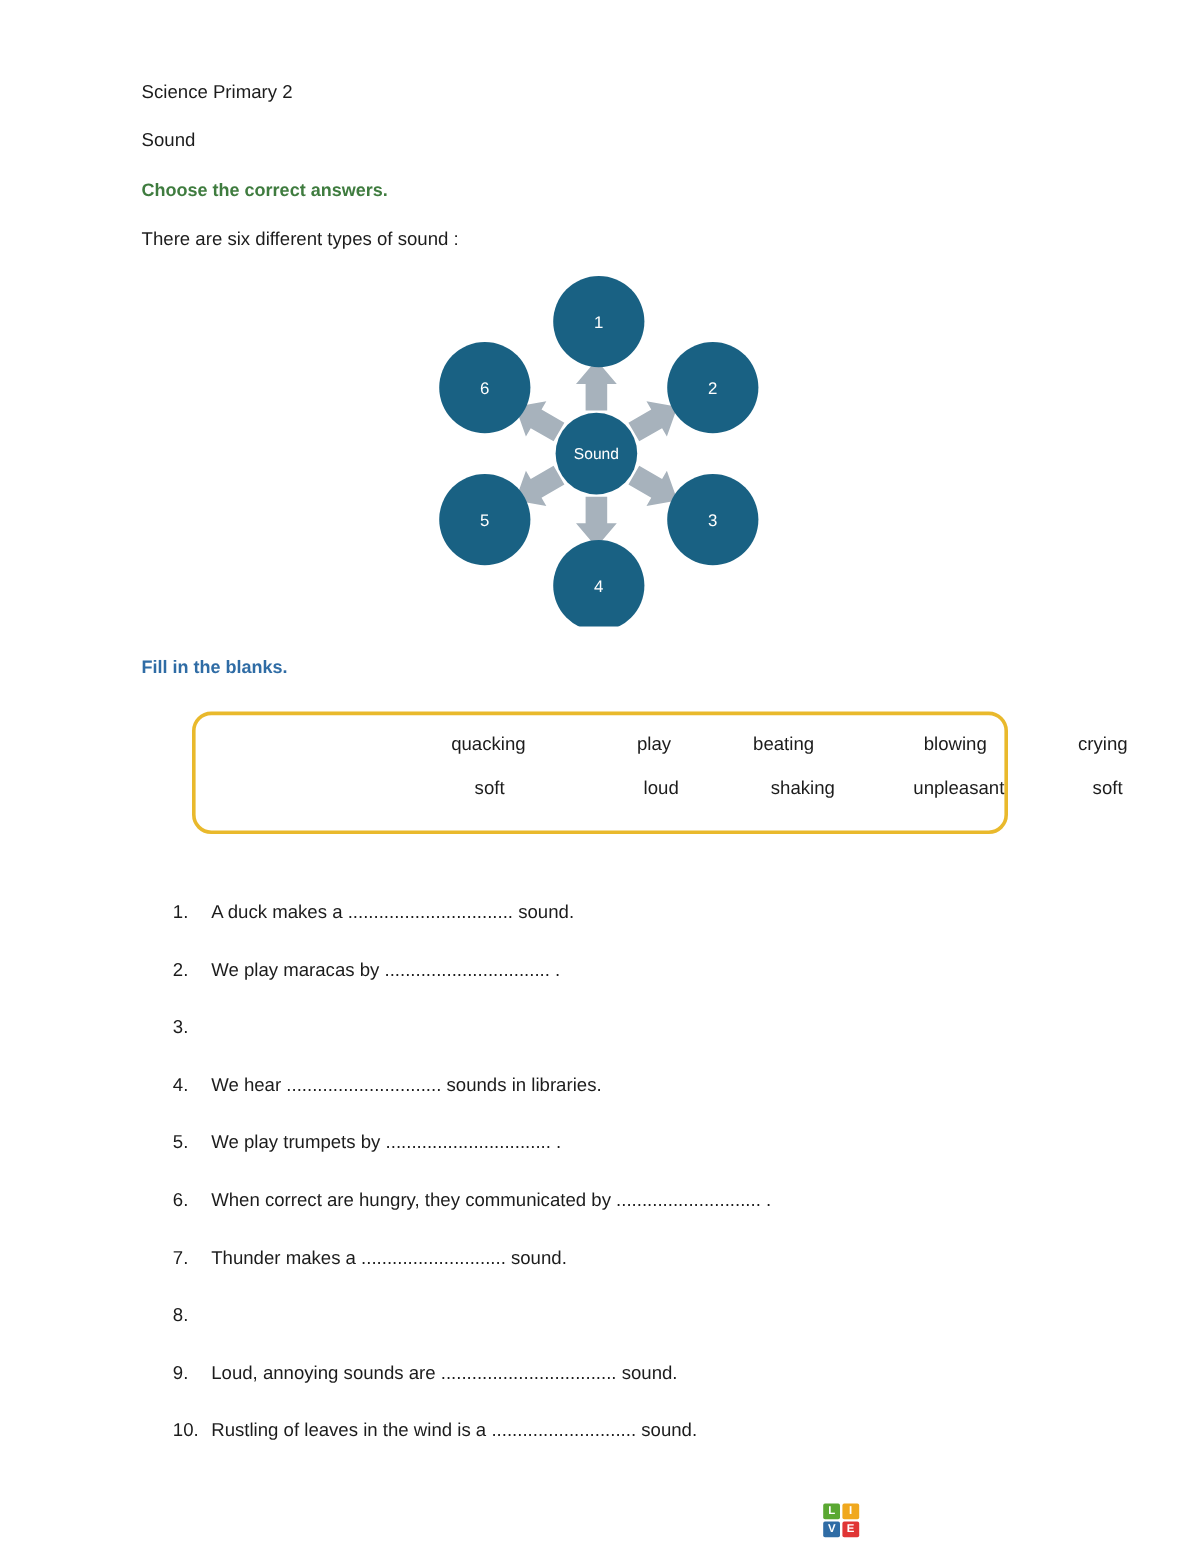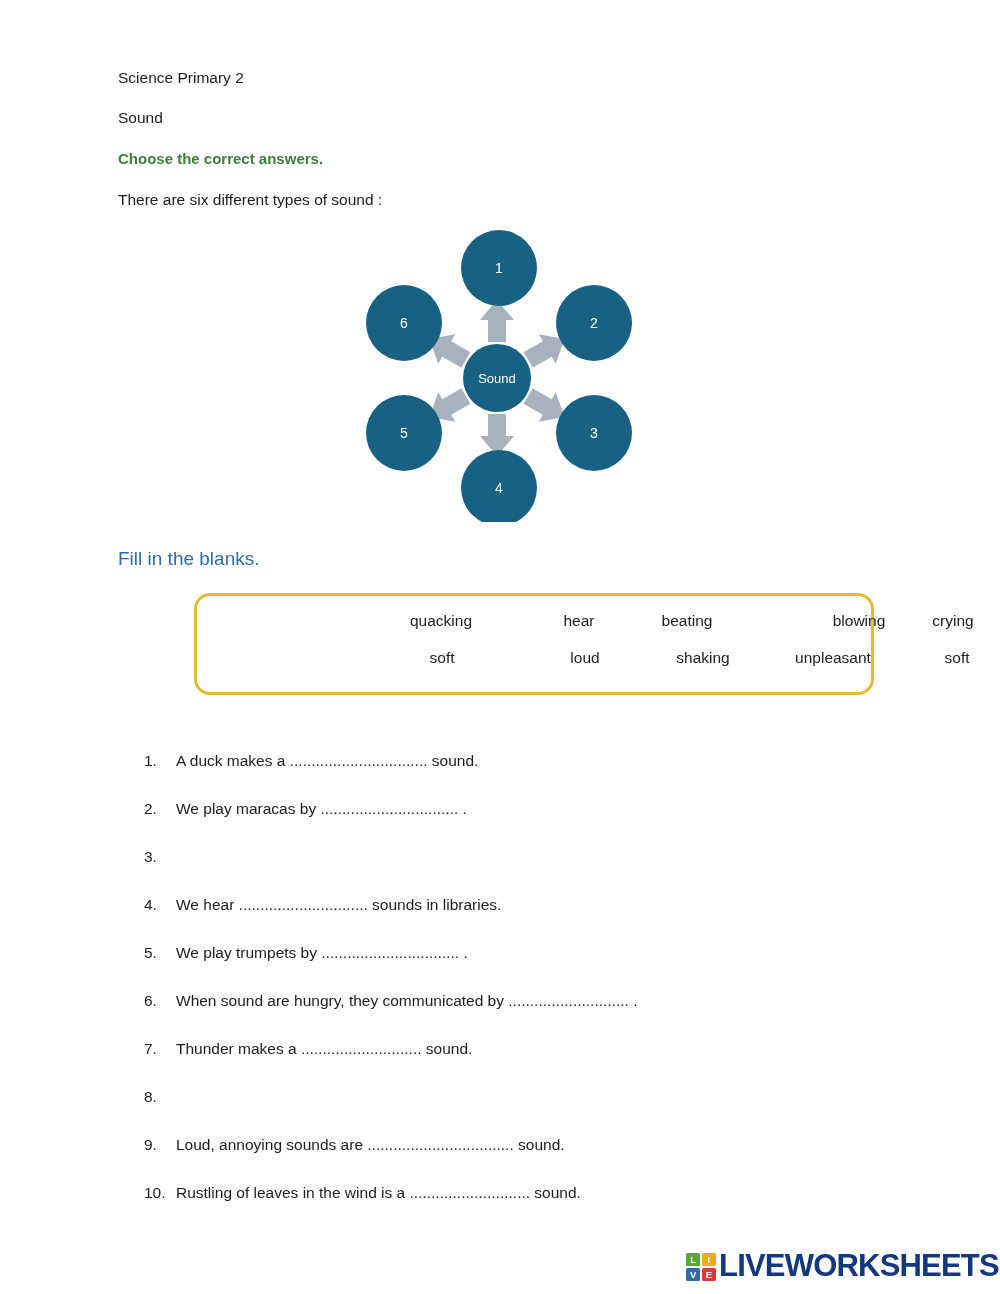--- a/index.html
+++ b/index.html
@@ -28,21 +28,21 @@
     left: 118px;
     font-size: 15.5px;
     line-height: 1.2;
     color: #1c1c1c;
     white-space: nowrap;
   }
   #title-line      { top: 69px; }
   #topic-line      { top: 109px; }
   #instr-green     { top: 150px; font-weight: bold; color: #3f7c3f; font-size: 15px; }
   #intro-line      { top: 191px; }
-  #instr-blue      { top: 548px; font-weight: normal; color: #2f6ca5; font-size: 19px; }
+  #instr-blue      { top: 548px; font-weight: bold; color: #2f6ca5; font-size: 15px; }
 
   
   .diagram {
     position: absolute;
     left: 350px;
     top: 222px;
     width: 300px;
     height: 300px;
   }
   .diagram svg { display:block; }
@@ -51,21 +51,20 @@
   .wordbank {
     position: absolute;
     left: 160px;
     top: 593px;
     width: 680px;
     height: 102px;
     border: 3px solid #e9b92c;
     border-radius: 16px;
     box-sizing: border-box;
     background: #ffffff;
-    margin-left: 34px;
   }
   .wb-row {
     position: absolute;
     left: 0;
     width: 100%;
     height: 34px;
   }
   #wb-row-0 { top: 16px; }
   #wb-row-1 { top: 53px; padding-left: 36px; }
   .wb-word {
@@ -205,23 +204,23 @@
       <circle cx="147" cy="156" r="34" fill="#196183"></circle>
       <text x="147" y="156" fill="#ffffff" font-family="Liberation Sans, sans-serif" font-size="13" text-anchor="middle" dominant-baseline="central">Sound</text>
     </svg>
   </div>
 
   <div class="hdr-line" id="instr-blue">Fill in the blanks.</div>
 
   <div class="wordbank">
     <div class="wb-row" id="wb-row-0">
       <span class="wb-word" style="left:244px">quacking</span>
-      <span class="wb-word" style="left:382px">hear</span>
+      <span class="wb-word" style="left:382px">play</span>
       <span class="wb-word" style="left:490px">beating</span>
-      <span class="wb-word" style="left:662px">blowing</span>
+      <span class="wb-word" style="left:633px">blowing</span>
       <span class="wb-word" style="left:756px">crying</span>
     </div>
     <div class="wb-row" id="wb-row-1">
       <span class="wb-word" style="left:245px">soft</span>
       <span class="wb-word" style="left:388px">loud</span>
       <span class="wb-word" style="left:506px">shaking</span>
       <span class="wb-word" style="left:636px">unpleasant</span>
       <span class="wb-word" style="left:760px">soft</span>
     </div>
   </div>
@@ -241,21 +240,21 @@
     <div class="qrow">
       <span class="qnum">4.</span>
       <span class="qtext">We hear .............................. sounds in libraries.</span>
     </div>
     <div class="qrow">
       <span class="qnum">5.</span>
       <span class="qtext">We play trumpets by ................................ .</span>
     </div>
     <div class="qrow">
       <span class="qnum">6.</span>
-      <span class="qtext">When sound are hungry, they communicated by ............................ .</span>
+      <span class="qtext">When correct are hungry, they communicated by ............................ .</span>
     </div>
     <div class="qrow">
       <span class="qnum">7.</span>
       <span class="qtext">Thunder makes a ............................ sound.</span>
     </div>
     <div class="qrow">
       <span class="qnum">8.</span>
     </div>
     <div class="qrow">
       <span class="qnum">9.</span>
@@ -267,16 +266,15 @@
     </div>
   </div>
 
   <div class="logo">
     <div class="logo-grid">
       <div class="logo-tile" style="background:#5aa832">L</div>
       <div class="logo-tile" style="background:#f0a81e">I</div>
       <div class="logo-tile" style="background:#2f6ca5">V</div>
       <div class="logo-tile" style="background:#e03535">E</div>
     </div>
-    <div class="logo-word">LIVEWORKSHEETS</div>
   </div>
 
 </div>
 
 </body></html>

